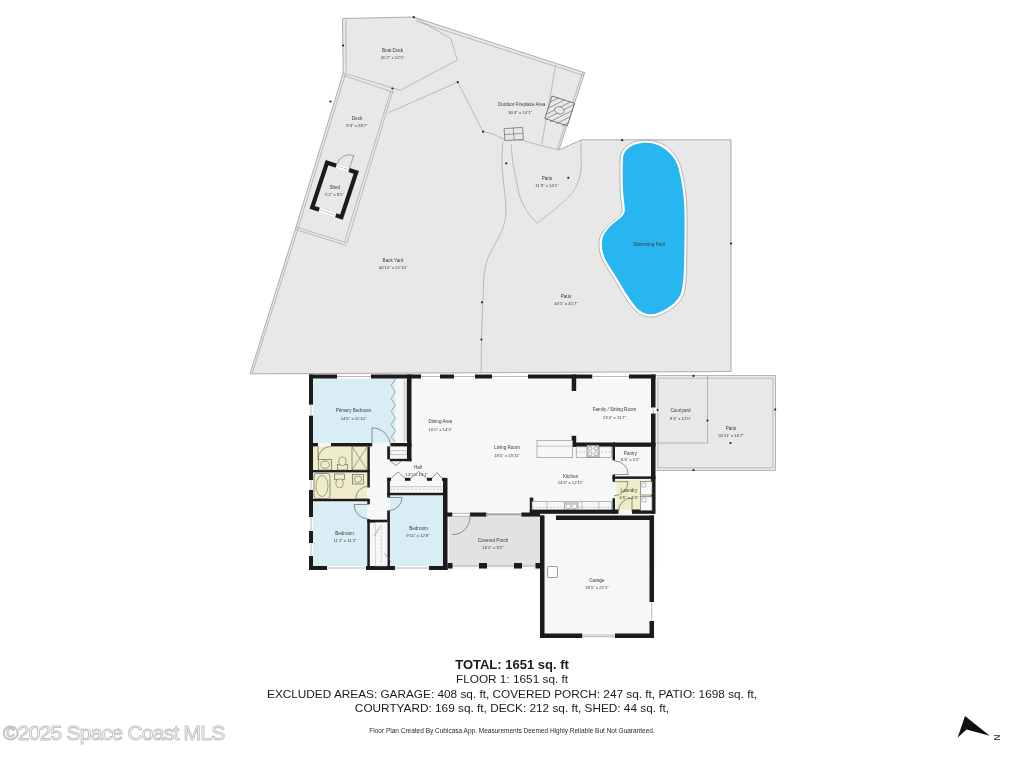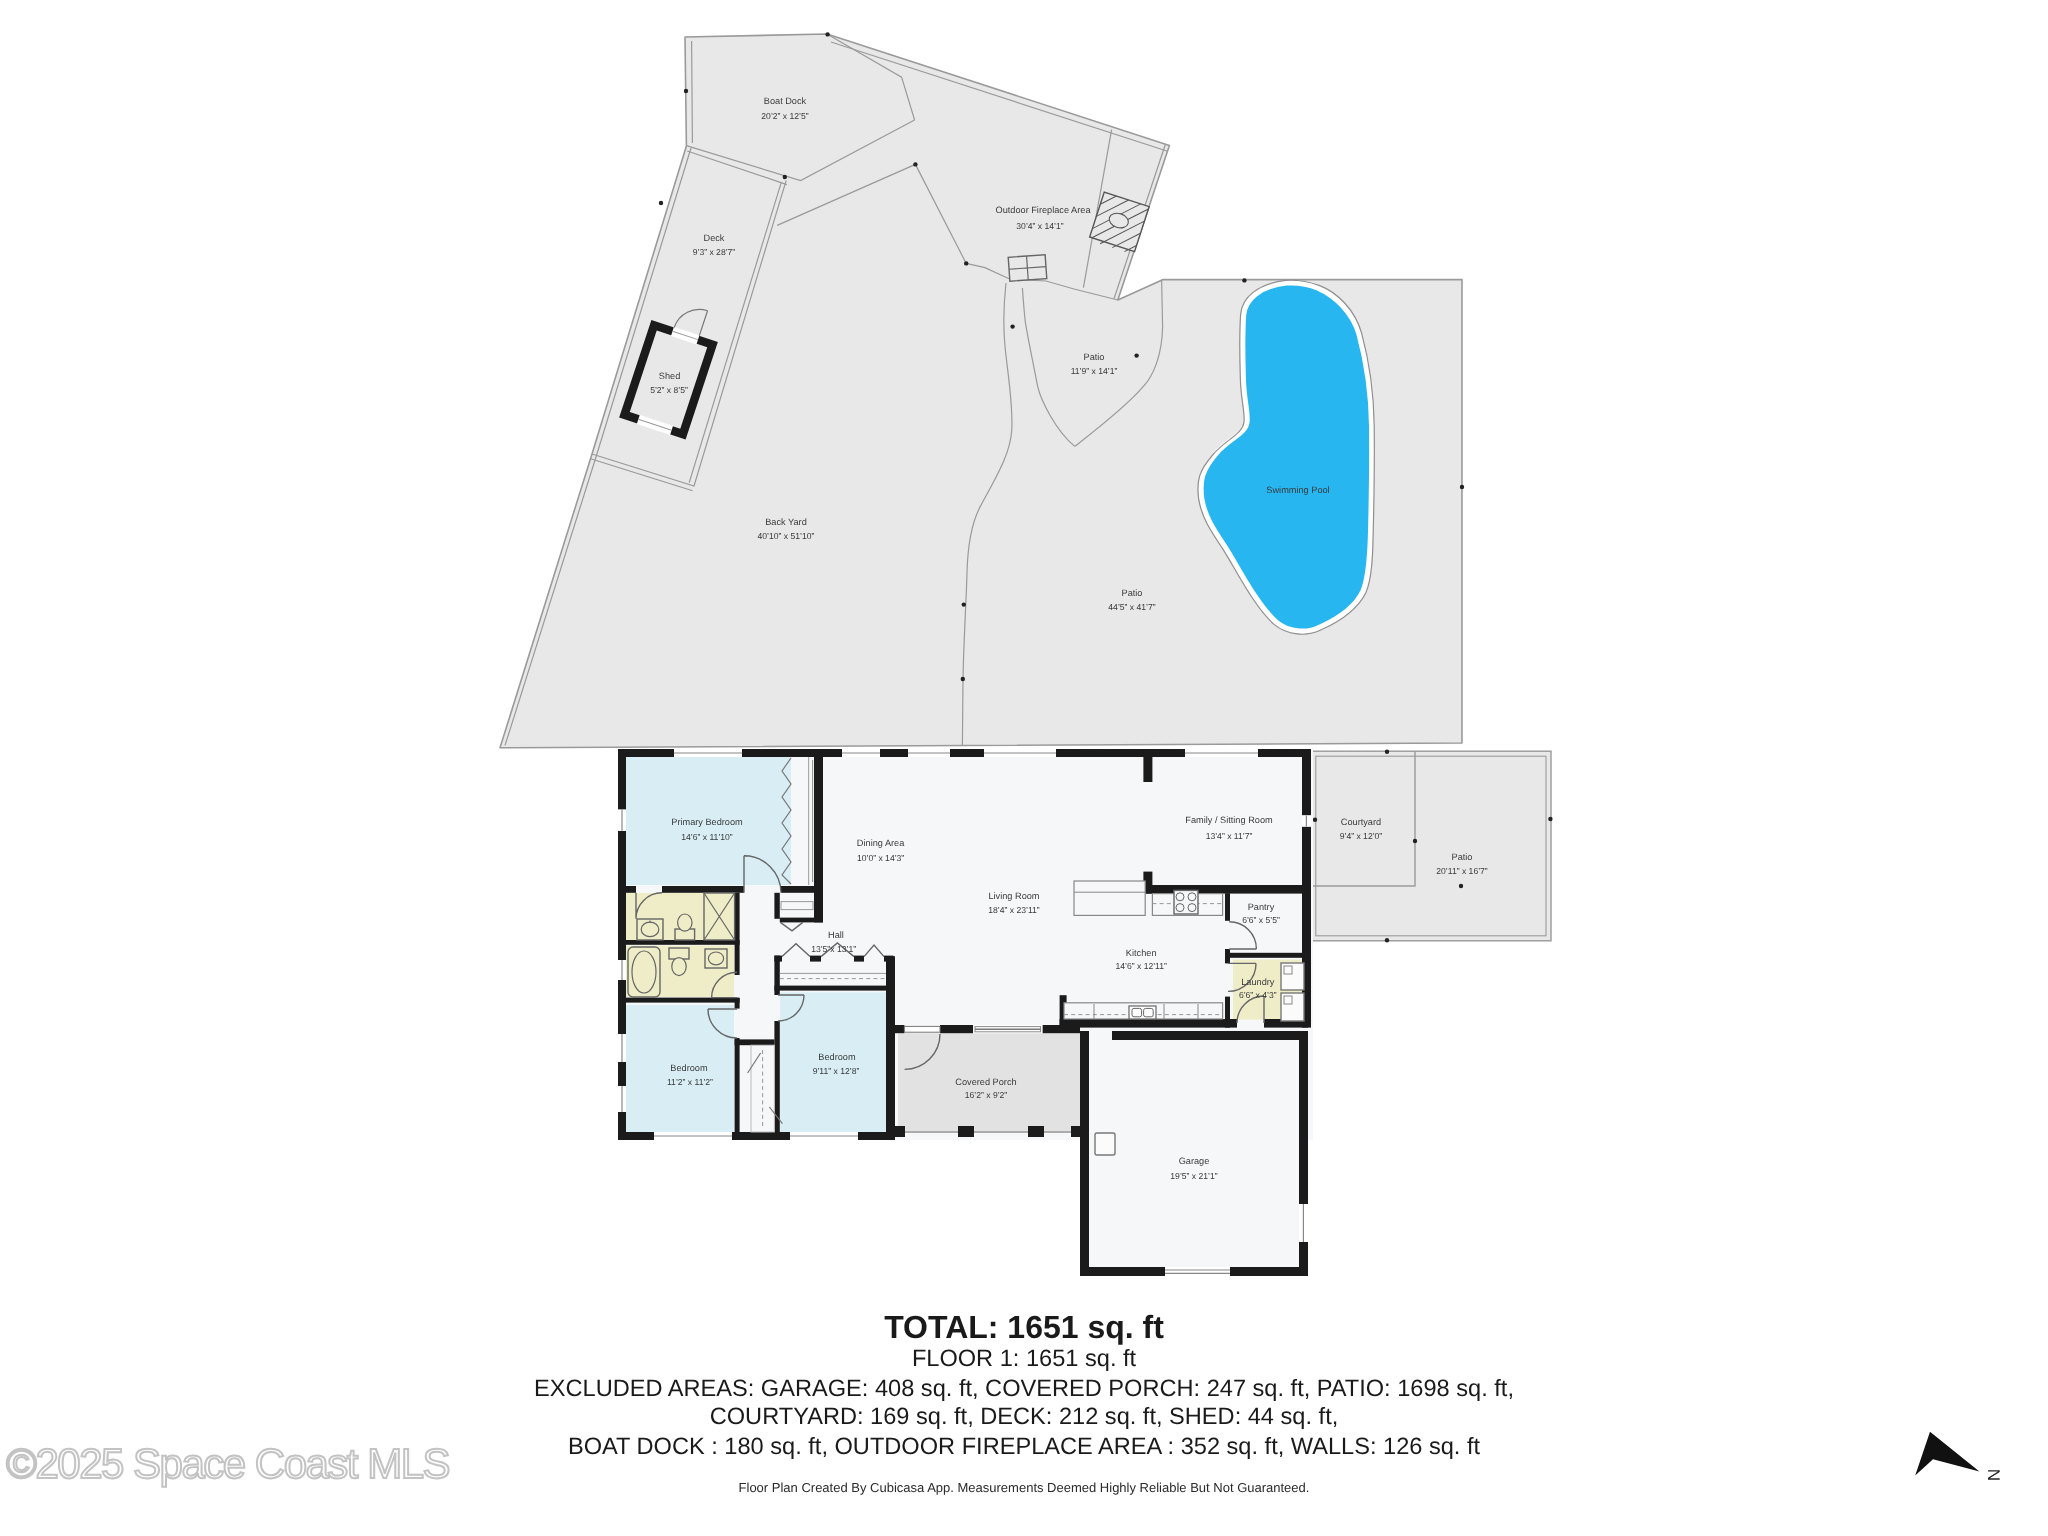--- a/index.html
+++ b/index.html
@@ -1,21 +1,21 @@
 <!DOCTYPE html>
 <html><head>
 <meta charset="utf-8">
 <style>
   html,body{margin:0;padding:0;background:#ffffff;width:1024px;height:768px;overflow:hidden;}
   body{font-family:"Liberation Sans", sans-serif;}
   #page{position:relative;width:1024px;height:768px;background:#ffffff;}
   svg{position:absolute;left:0;top:0;}
   .t{fill:#3a3a3a;font-family:"Liberation Sans",sans-serif;}
   #totals{position:absolute;left:0;top:658px;width:1024px;text-align:center;color:#1a1a1a;font-size:11.8px;line-height:14.4px;}
-  #totals .b{font-weight:bold;font-size:16px;}
+  #totals .b{font-weight:bold;font-size:13px;}
   #totals .sm{font-size:6.5px;color:#2a2a2a;margin-top:8px;}
   #wm{position:absolute;left:3px;top:720px;font-size:21px;line-height:1.2;color:rgba(255,255,255,0);-webkit-text-stroke:1px #c3c3c3;letter-spacing:-0.75px;}
 </style>
 </head>
 <body>
 <div id="page">
 <svg width="1024" height="768" viewBox="0 0 1024 768">
 <g id="yard">
 
 <polygon points="342.5,18.5 413.5,17 584.7,72.7 558.9,150 581.6,139.8 731,139.8 731,371.5 250,373.9 296,227 343.2,73" fill="#e8e8e8" stroke="#9a9a9a" stroke-width="0.8" stroke-linejoin="round"></polygon>
@@ -446,18 +446,17 @@
 <polygon points="965,715.9 989.7,735.7 966.5,729.6 957.6,737.7" fill="#111"></polygon>
 <text x="997" y="740.5" font-size="8.5" fill="#222" font-family="Liberation Sans" text-anchor="middle" transform="rotate(90 997 737.5)">N</text>
 </g>
 </svg>
 
 <div id="totals">
 <div class="b">TOTAL: 1651 sq. ft</div>
 <div>FLOOR 1: 1651 sq. ft</div>
 <div>EXCLUDED AREAS: GARAGE: 408 sq. ft, COVERED PORCH: 247 sq. ft, PATIO: 1698 sq. ft,</div>
 <div>COURTYARD: 169 sq. ft, DECK: 212 sq. ft, SHED: 44 sq. ft,</div>
-<div>BOAT DOCK : 180 sq. ft, OUTDOOR FIREPLACE AREA : 352 sq. ft, WALLS: 126 sq. ft</div>
 <div class="sm">Floor Plan Created By Cubicasa App. Measurements Deemed Highly Reliable But Not Guaranteed.</div>
 </div>
 
 <div id="wm">©2025 Space Coast MLS</div>
 </div>
 
 </body></html>

